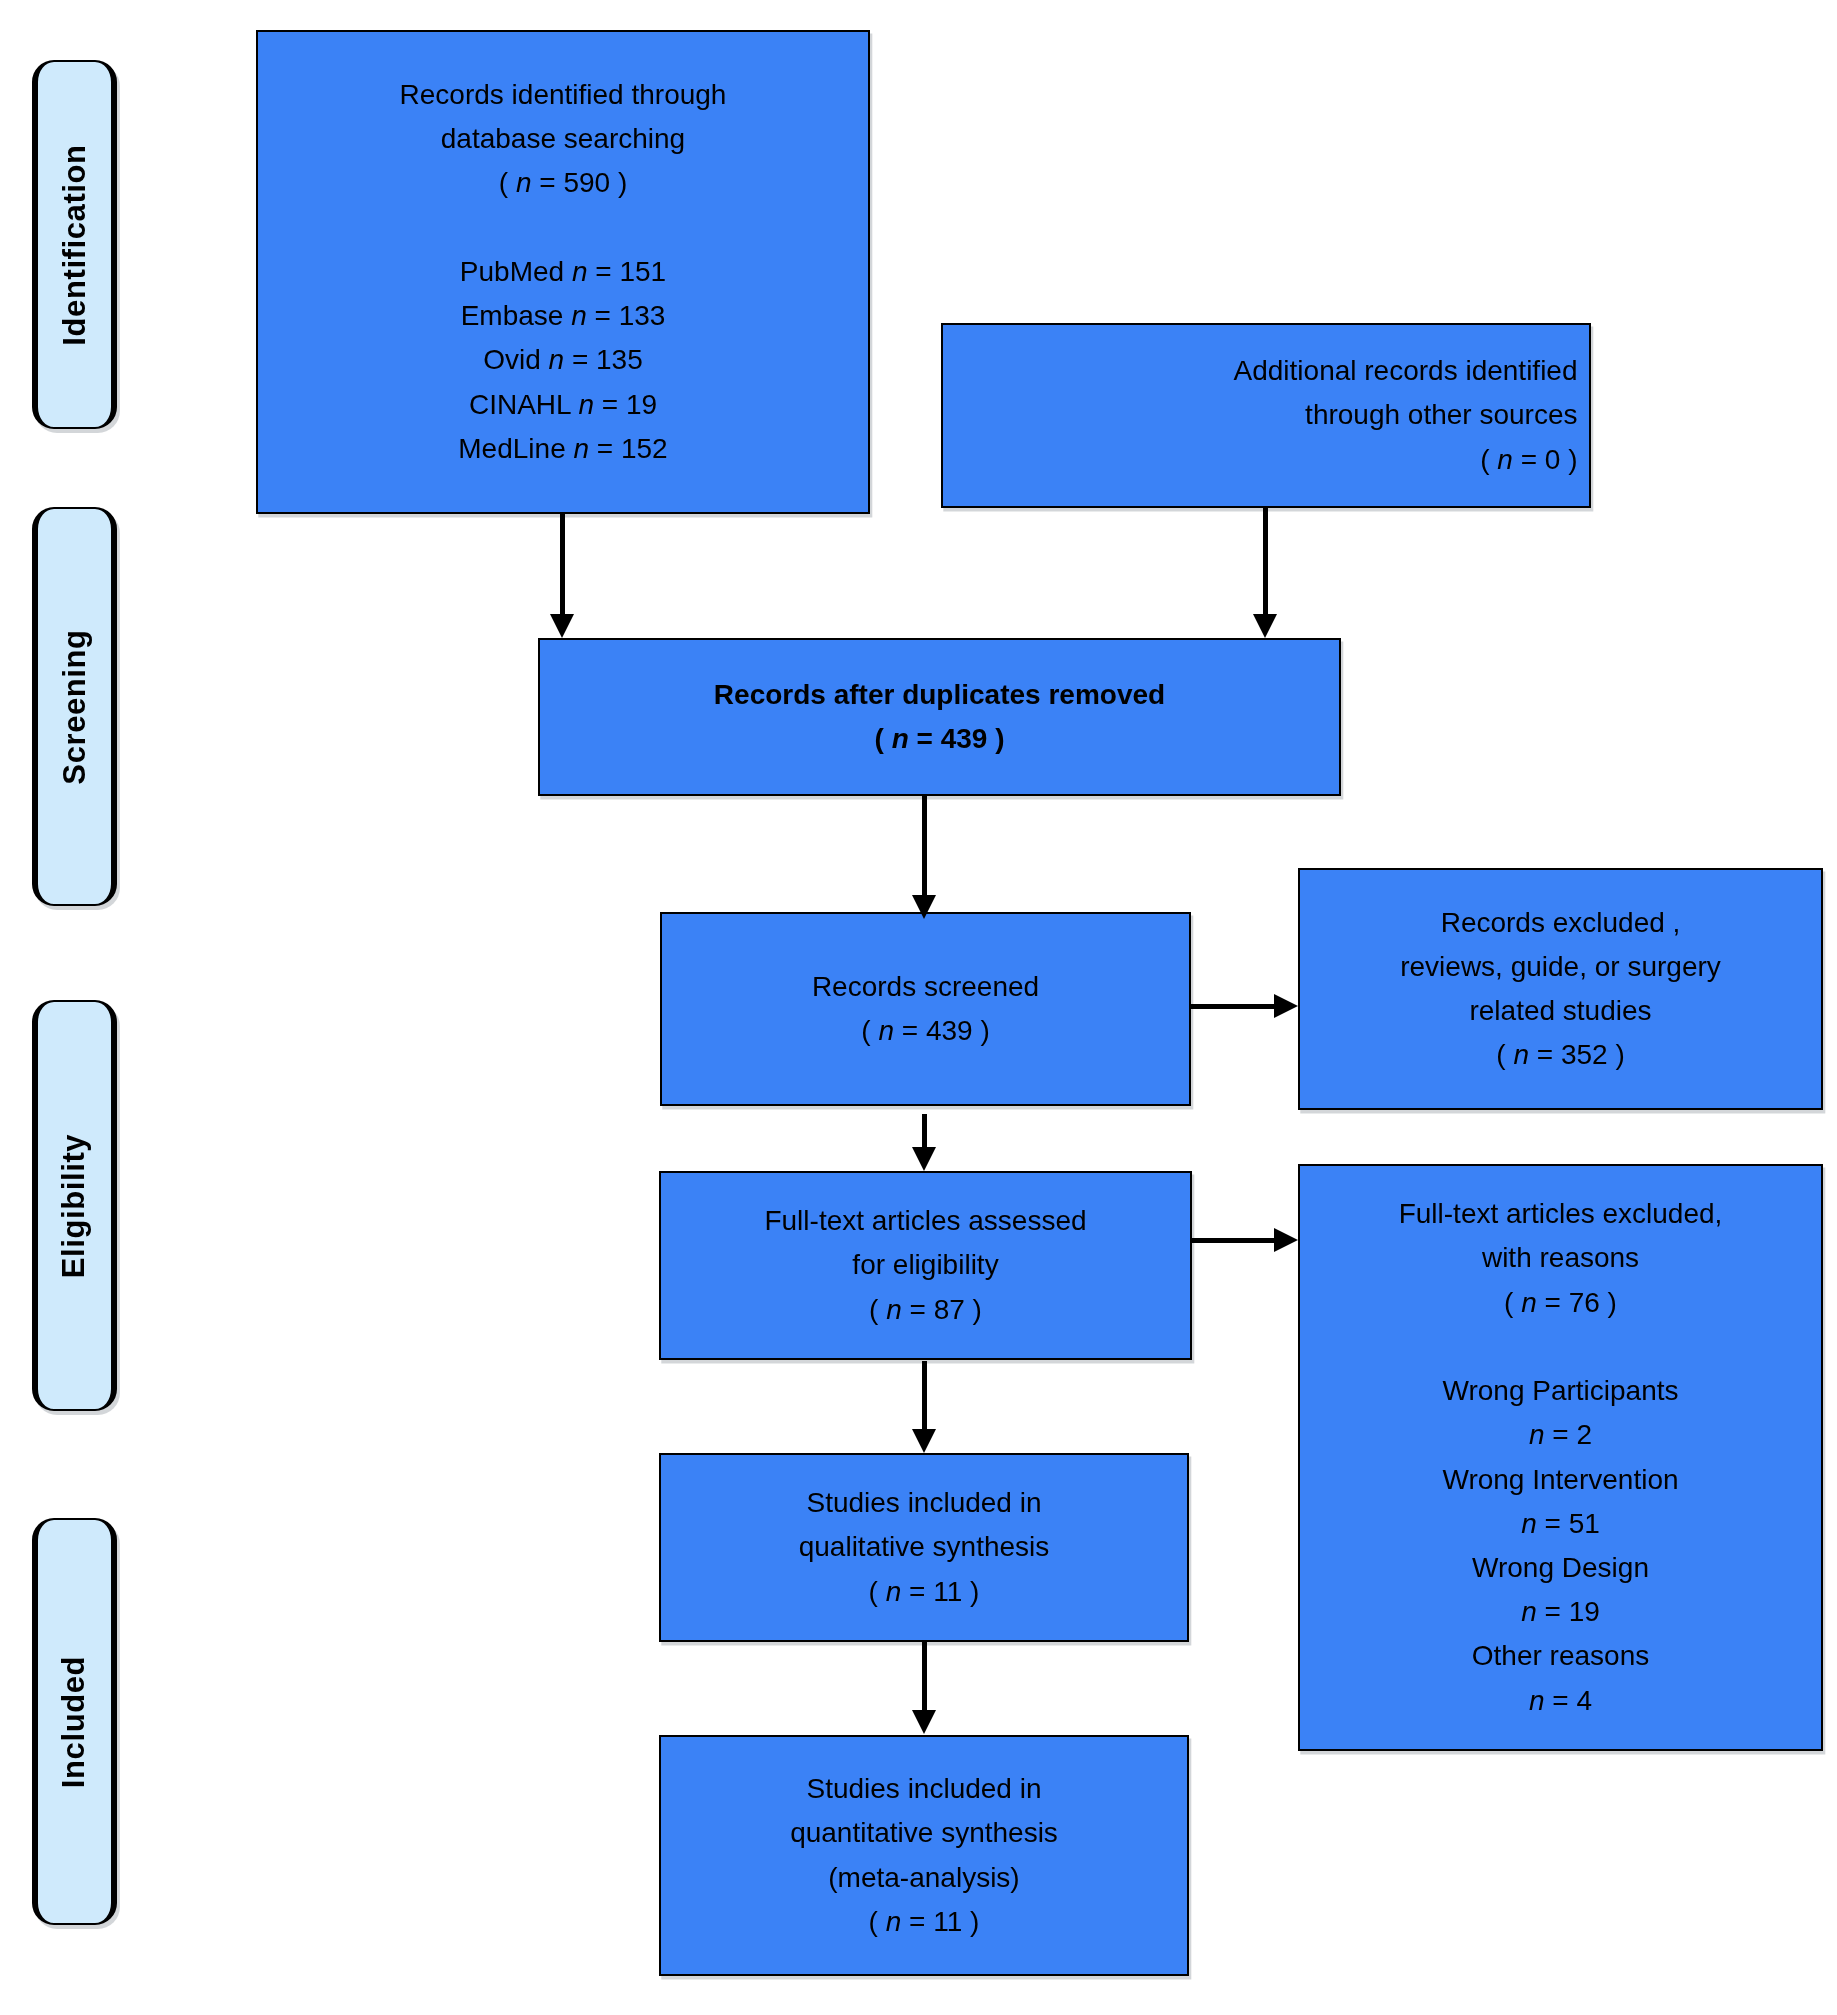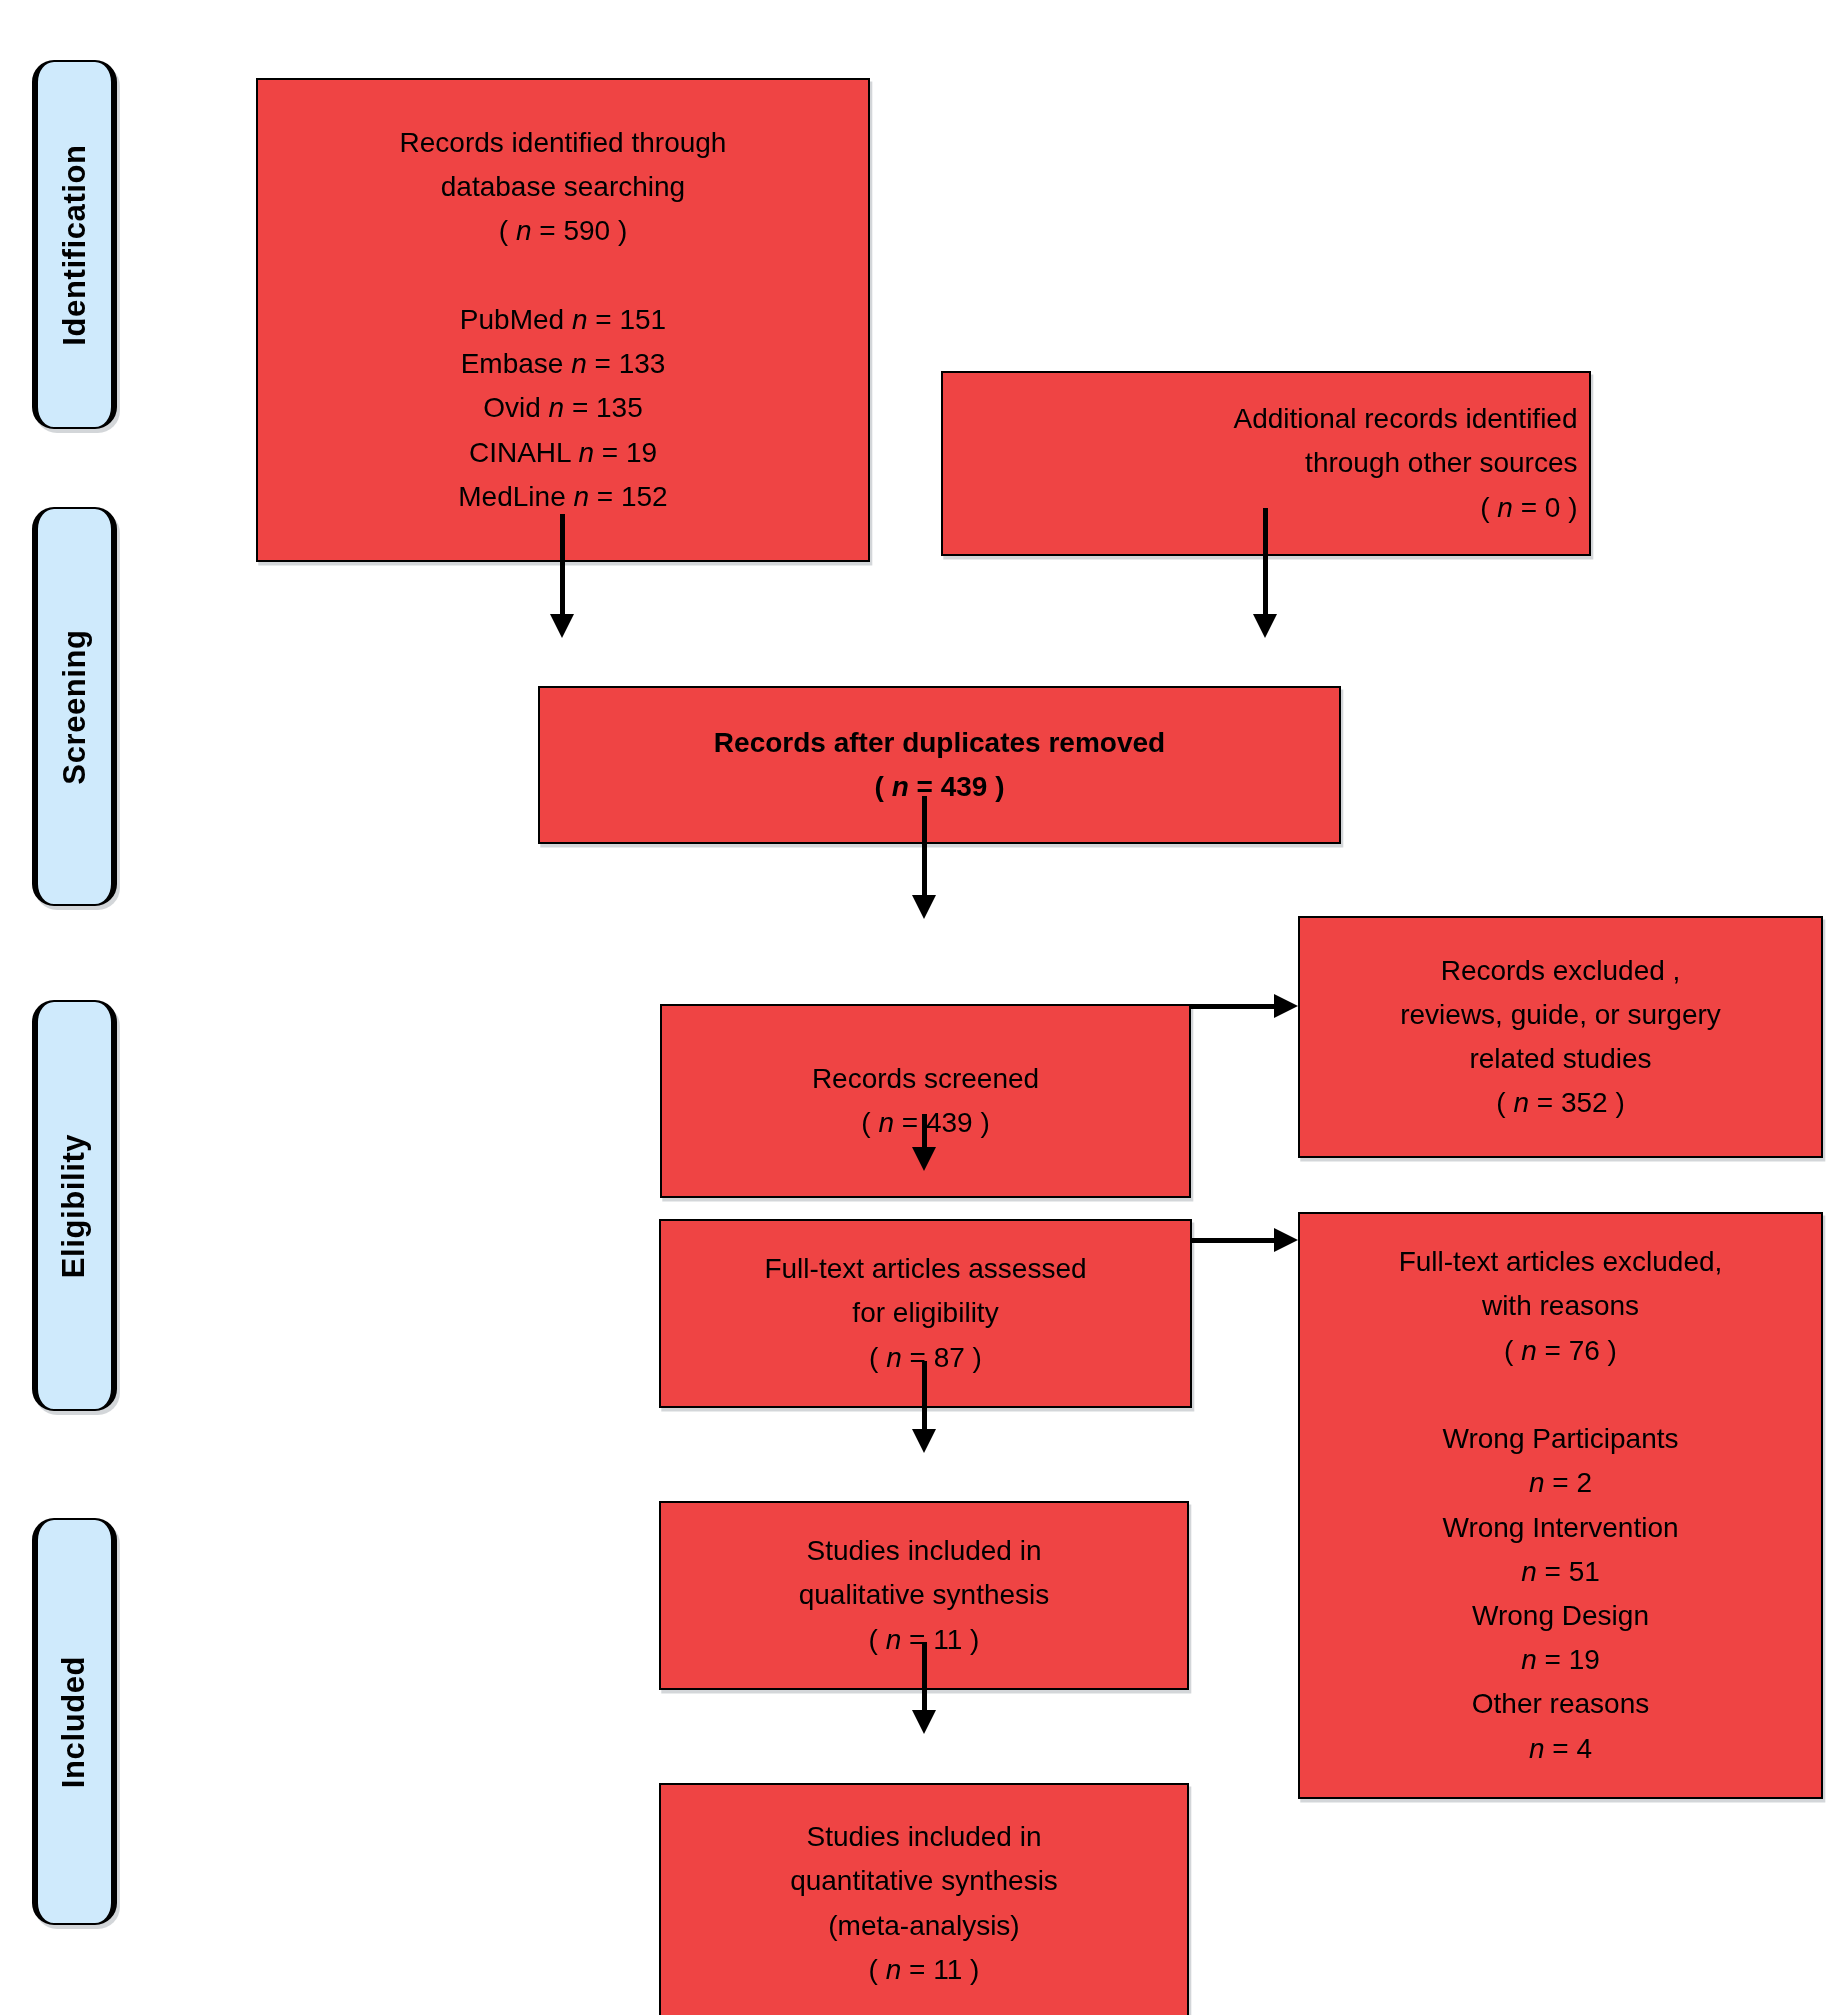--- a/index.html
+++ b/index.html
@@ -24,30 +24,29 @@
   }
   .stage-label span{
     transform:rotate(-90deg);
     white-space:nowrap;
     font-size:31px;font-weight:bold;
     letter-spacing:0.6px;
   }
   
   .fbox{
     position:absolute;
-    background:#ef4444;
+    background:#3b82f6;
     border:2.9px solid #000;
     box-shadow:2.3px 3.5px 0 rgba(110,120,130,0.30);
     box-sizing:border-box;
     display:flex;flex-direction:column;
     align-items:center;justify-content:center;
     text-align:center;
     font-size:28px;line-height:1.58;
     padding:5.8px 11.5px;
-    margin-top:48px;
   }
   .fbox i{font-style:italic;}
   .ln{white-space:nowrap;}
   .ln.gap{min-height:1.58em;}
   
   .arrow{position:absolute;}
   .vline{position:absolute;left:10.4px;top:0;width:4.6px;background:#000;}
   .vhead{position:absolute;left:0;width:0;height:0;
     border-left:12.7px solid transparent;border-right:12.7px solid transparent;
     border-top:24px solid #000;}
@@ -90,21 +89,21 @@
       <div class="ln">Additional records identified</div>
       <div class="ln">through other sources</div>
       <div class="ln">( <i>n</i> = 0 )</div>
     </div>
 
   <div class="fbox" style="left:538px;top:638px;width:803px;height:158px;font-weight:bold;">
       <div class="ln">Records after duplicates removed</div>
       <div class="ln">( <i>n</i> = 439 )</div>
     </div>
 
-  <div class="fbox" style="left:660px;top:956px;width:531px;height:194px;">
+  <div class="fbox" style="left:660px;top:912px;width:531px;height:194px;">
       <div class="ln">Records screened</div>
       <div class="ln">( <i>n</i> = 439 )</div>
     </div>
 
   <div class="fbox" style="left:1298px;top:868px;width:525px;height:242px;">
       <div class="ln">Records excluded ,</div>
       <div class="ln">reviews, guide, or surgery</div>
       <div class="ln">related studies</div>
       <div class="ln">( <i>n</i> = 352 )</div>
     </div>

